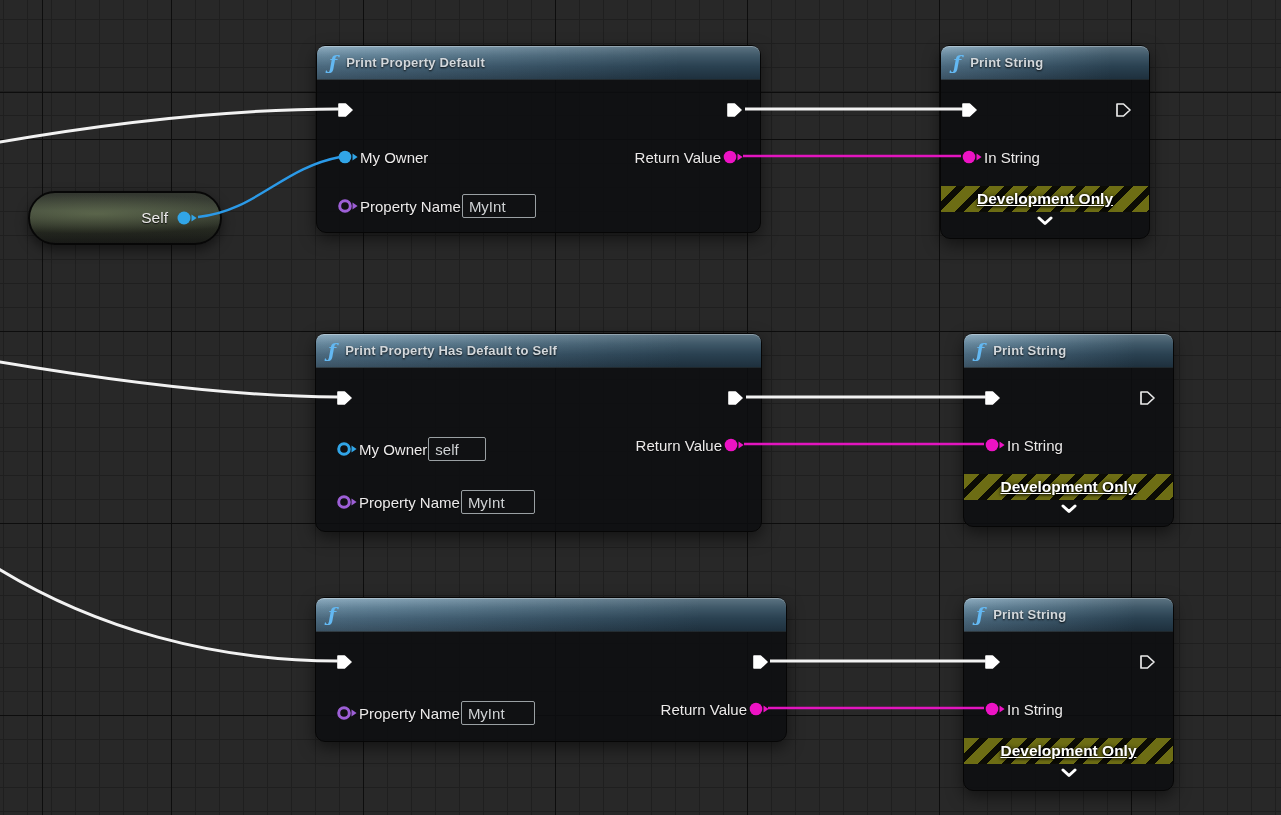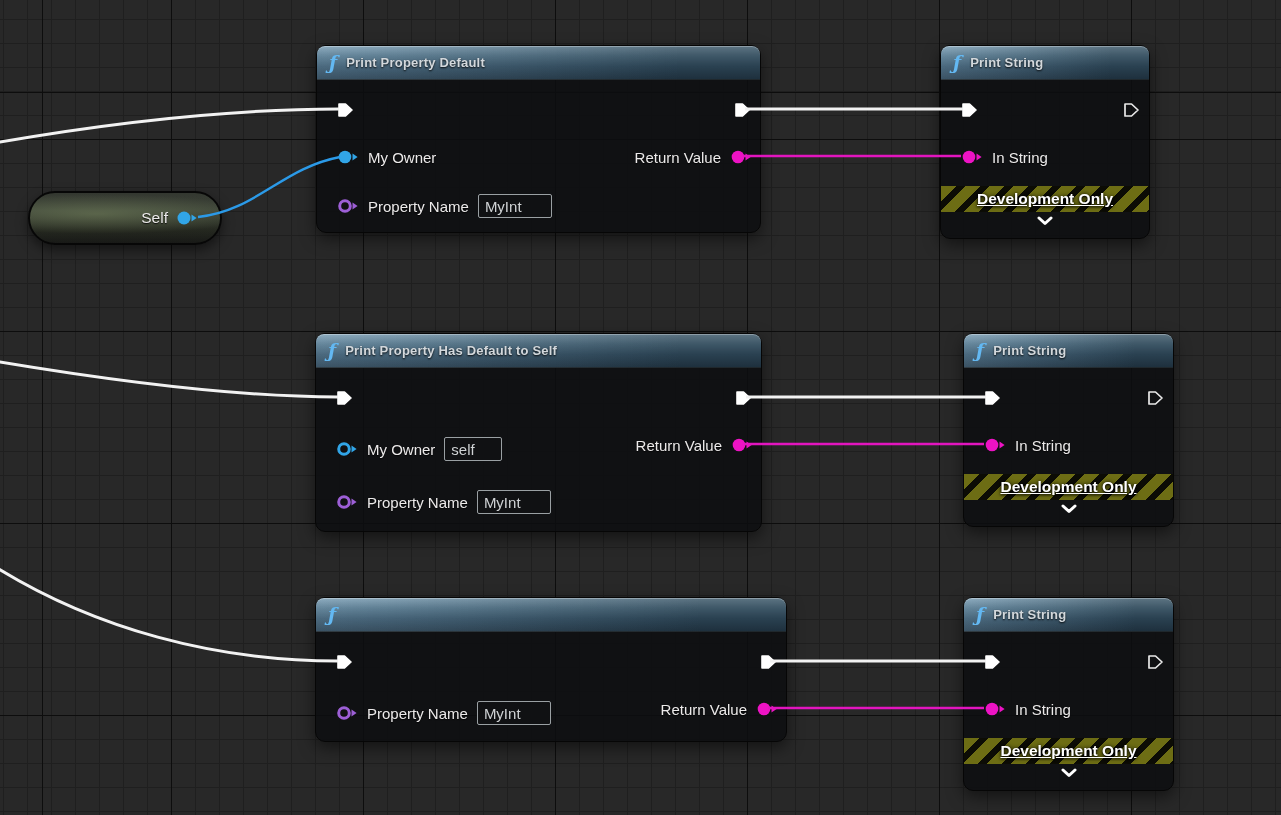--- a/index.html
+++ b/index.html
@@ -27,23 +27,23 @@
     border-radius:8px 8px 0 0; display:flex; align-items:center; padding:0 12px;
     background:
       linear-gradient(90deg, rgba(255,255,255,0.08), rgba(0,0,0,0.30) 82%),
       linear-gradient(180deg,#86a7bc 0%,#597d94 30%,#3c5d74 62%,#2b4558 100%);
     box-shadow: inset 0 1px 0 rgba(255,255,255,0.30);
     border-bottom:1px solid rgba(0,0,0,0.65); }
   .ficon { font-family:"DejaVu Serif", serif; font-style:italic; font-weight:bold;
            color:#63b8f2; font-size:19px; margin-right:9px; line-height:1; }
   .ntitle { color:#d3d8dc; font-weight:bold; font-size:13px; letter-spacing:0.2px;
             text-shadow:0 1px 2px rgba(0,0,0,0.9); white-space:nowrap; }
-  .row { position:absolute; height:24px; display:flex; align-items:center; gap:9px; }
+  .row { position:absolute; height:24px; display:flex; align-items:center; gap:1px; }
   .row.left  { left:20px; }
-  .row.right { right:8px; }
+  .row.right { right:16px; }
   .plabel { color:#eceaea; font-size:15px; text-shadow:0 1px 1px rgba(0,0,0,0.8);
             white-space:nowrap; }
   .pininput { background:#101113; border:1px solid #9aa0a3; border-radius:2px;
     color:#cfd2d4; font-size:15px; height:24px; padding:0 6px;
     font-family:"Liberation Sans", sans-serif; outline:none; }
   .c-obj  { color:#31a5e7; }
   .c-name { color:#9d5fd6; }
   .c-str  { color:#ed13c4; }
   .pinsvg { display:block; }
   .dev-banner { position:absolute; left:0; right:0; height:26px; display:flex;

